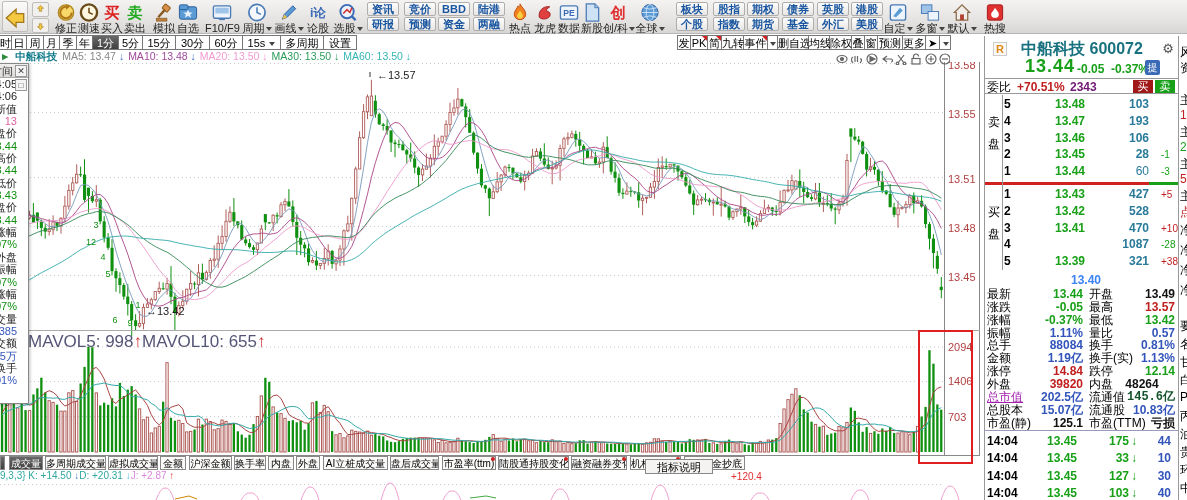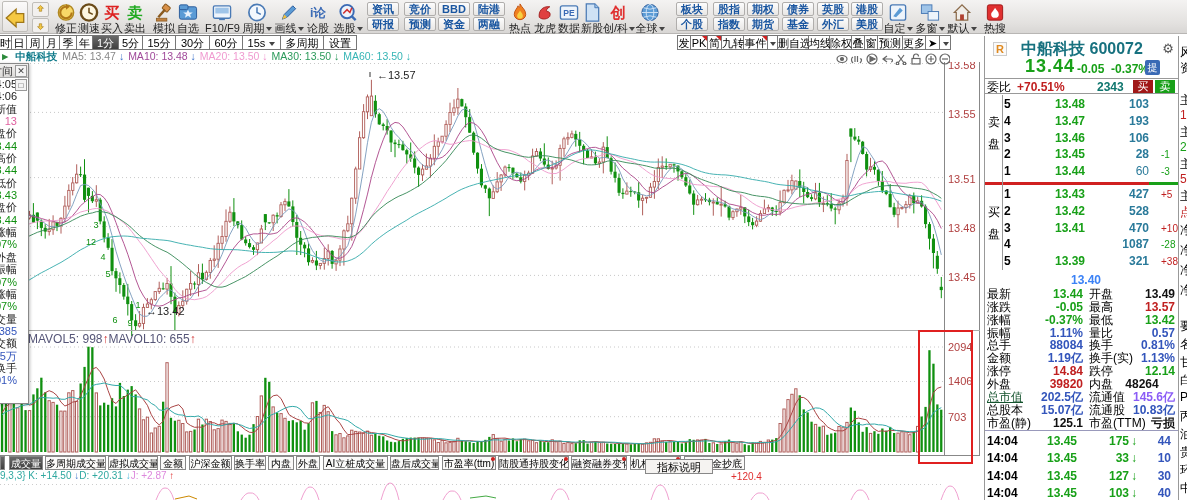--- a/index.html
+++ b/index.html
@@ -1056,21 +1056,21 @@
 <div class="ptab" style="left:903px;width:23px;border-left:none;">更多</div>
 <div class="ptab" style="left:926px;width:14px;border-left:none;">➤</div>
 <div class="ptab" style="left:940px;width:11px;border-left:none;"><span class="caret"></span></div>
     </div>
 
 <div id="marow">
 <span style="color:#2a8a3a">►</span>
 <span style="color:#0f7a8a;font-weight:bold"> 中船科技</span>
 <span style="color:#888">MA5: 13.47 <span style="color:#4477cc">↓</span></span><span style="color:#a04a9a">MA10: 13.48 <span style="color:#4477cc">↓</span></span><span style="color:#f09ad0">MA20: 13.50 <span style="color:#f09ad0">↓</span></span><span style="color:#2a9a5a">MA30: 13.50 <span style="color:#2a9a5a">↓</span></span><span style="color:#35b5b5">MA60: 13.50 <span style="color:#35b5b5">↓</span></span>
 </div>
-<div class="abs" style="left:28px;top:332px;font-size:12px;white-space:nowrap;"><span style="color:#557">MAVOL5: 998</span><span style="color:#d03030">↑</span><span style="color:#557">MAVOL10: 655</span><span style="color:#d03030">↑</span></div>
+<div class="abs" style="left:28px;top:332px;font-size:17px;white-space:nowrap;"><span style="color:#557">MAVOL5: 998</span><span style="color:#d03030">↑</span><span style="color:#557">MAVOL10: 655</span><span style="color:#d03030">↑</span></div>
 
 <svg class="abs" style="left:836px;top:53px;" width="114" height="12" viewBox="0 0 114 12">
 <g stroke="#666" fill="none" stroke-width="1.2">
 <ellipse cx="6" cy="6" rx="5" ry="3.5"></ellipse>
         <circle cx="6" cy="6" r="1.5" fill="#666"></circle>
 <path d="M17 10 C15 8 15 5 17 4 M19 9 L19 3 M21.5 9 L21.5 3 M24 10 C26 8 26 5 24 6"></path>
 <circle cx="36" cy="6" r="5"></circle>
         <path d="M34 3.5 L39 6 L34 8.5 Z" fill="#666"></path>
 <path d="M51 3 L47 6 L51 9 M47 6 L55 6 C57 6 57 9 55 9"></path>
 <path d="M62 2 L68 10 M68 2 L62 10"></path>
@@ -1146,21 +1146,21 @@
       </div>
 <div class="rrow" style="top:20px;height:22px;">
         <span style="position:absolute;left:40px;font-size:18px;font-weight:bold;color:#18a018;letter-spacing:1px;">13.44</span>
         <span style="position:absolute;left:92px;top:6px;font-size:12px;font-weight:bold;color:#18a018;">-0.05</span>
         <span style="position:absolute;left:126px;top:6px;font-size:12px;font-weight:bold;color:#18a018;">-0.37%</span>
         <span style="position:absolute;left:160px;top:4px;width:15px;height:15px;background:#3a6ab5;color:#fff;font-size:10px;text-align:center;line-height:15px;border-radius:2px;">提</span>
       </div>
 <div class="rrow" style="top:42px;height:16px;border-top:1px solid #999;border-bottom:1px solid #999;line-height:16px;">
         <span style="position:absolute;left:2px;color:#000;">委比</span>
         <span style="position:absolute;left:32px;color:#c02020;font-weight:bold;">+70.51%</span>
-        <span style="position:absolute;left:112px;color:#0f766e;font-weight:bold;">2343</span>
+        <span style="position:absolute;left:85px;color:#701a75;font-weight:bold;">2343</span>
         <span style="position:absolute;left:148px;top:1px;width:20px;height:13px;background:#a01818;color:#fff;font-size:11px;text-align:center;line-height:13px;">买</span>
         <span style="position:absolute;left:170px;top:1px;width:20px;height:13px;background:#18a018;color:#fff;font-size:11px;text-align:center;line-height:13px;">卖</span>
       </div>
 <div class="rrow" style="top:60.0px;height:17px;line-height:17px;">
         <span style="position:absolute;left:19px;font-weight:bold;color:#000;">5</span>
         <span style="position:absolute;left:60px;width:40px;text-align:right;color:#18a018;font-weight:bold;">13.48</span>
         <span style="position:absolute;left:120px;width:44px;text-align:right;color:#2a7a9a;font-weight:bold;">103</span>
       </div>
 <div class="rrow" style="top:76.8px;height:17px;line-height:17px;">
         <span style="position:absolute;left:19px;font-weight:bold;color:#000;">4</span>
@@ -1264,24 +1264,24 @@
         <span style="position:absolute;left:104px;color:#000;">跌停</span>
         <span style="position:absolute;left:124px;width:66px;text-align:right;color:#18a018;font-weight:bold;">12.14</span>
       </div>
 <div class="rrow" style="top:341.9px;height:13px;line-height:13px;font-size:12px;">
         <span style="position:absolute;left:2px;color:#000;">外盘</span>
         <span style="position:absolute;left:32px;width:66px;text-align:right;color:#c02020;font-weight:bold;">39820</span>
         <span style="position:absolute;left:104px;color:#000;">内盘</span>
         <span style="position:absolute;left:124px;width:66px;text-align:center;color:#111;font-weight:bold;">48264</span>
       </div>
 <div class="rrow" style="top:354.8px;height:13px;line-height:13px;font-size:12px;">
-        <span style="position:absolute;left:2px;color:#14532d;text-decoration:underline;">总市值</span>
+        <span style="position:absolute;left:2px;color:#a21caf;text-decoration:underline;">总市值</span>
         <span style="position:absolute;left:32px;width:66px;text-align:right;color:#3355bb;font-weight:bold;">202.5亿</span>
         <span style="position:absolute;left:104px;color:#000;">流通值</span>
-        <span style="position:absolute;left:124px;width:66px;text-align:right;color:#8b5cf6;font-weight:bold;">145.6亿</span>
+        <span style="position:absolute;left:124px;width:66px;text-align:right;color:#14532d;font-weight:bold;font-family:Liberation Mono, monospace;">145.6亿</span>
       </div>
 <div class="rrow" style="top:367.6px;height:13px;line-height:13px;font-size:12px;">
         <span style="position:absolute;left:2px;color:#000;">总股本</span>
         <span style="position:absolute;left:32px;width:66px;text-align:right;color:#3355bb;font-weight:bold;">15.07亿</span>
         <span style="position:absolute;left:104px;color:#000;">流通股</span>
         <span style="position:absolute;left:124px;width:66px;text-align:right;color:#3355bb;font-weight:bold;">10.83亿</span>
       </div>
 <div class="rrow" style="top:380.5px;height:13px;line-height:13px;font-size:12px;">
         <span style="position:absolute;left:2px;color:#000;">市盈(静)</span>
         <span style="position:absolute;left:32px;width:66px;text-align:right;color:#111;font-weight:bold;">125.1</span>

